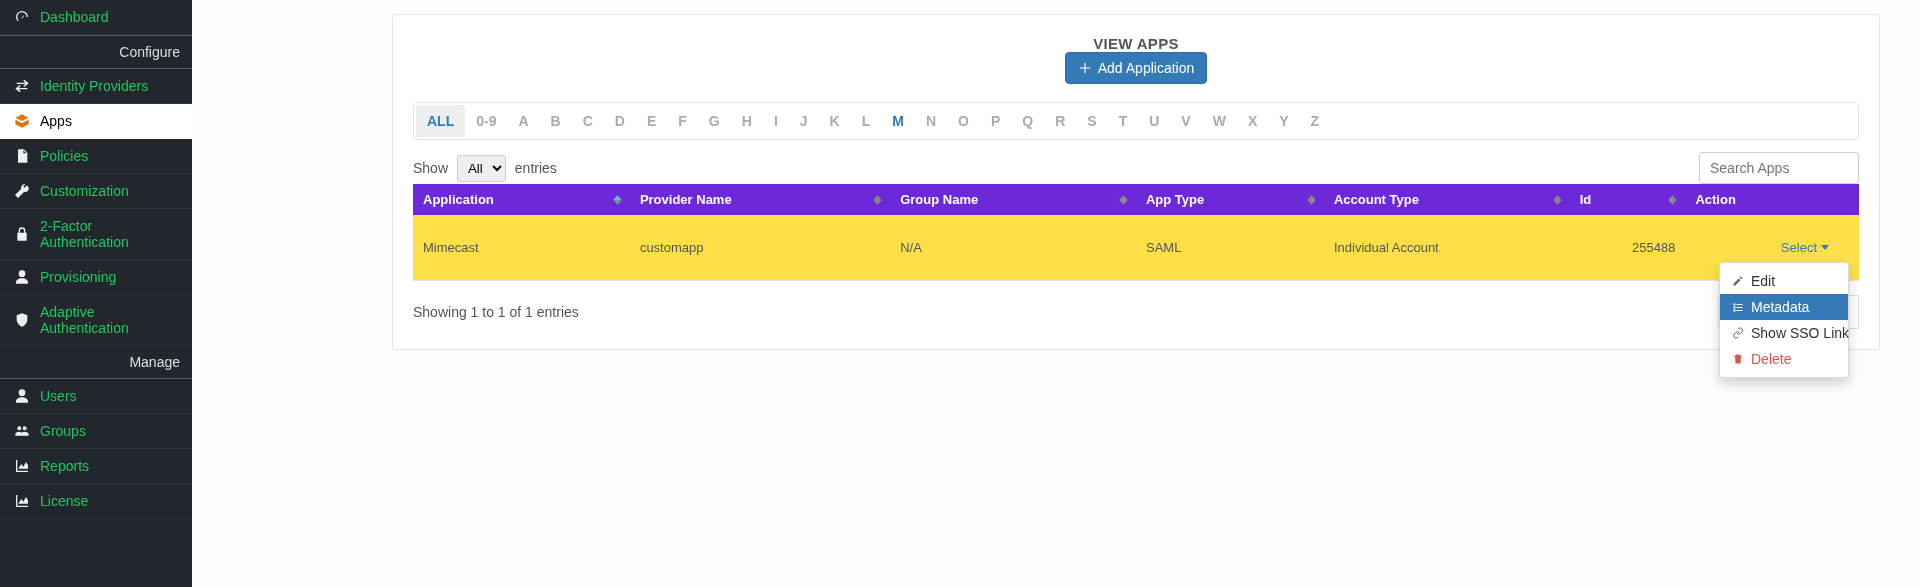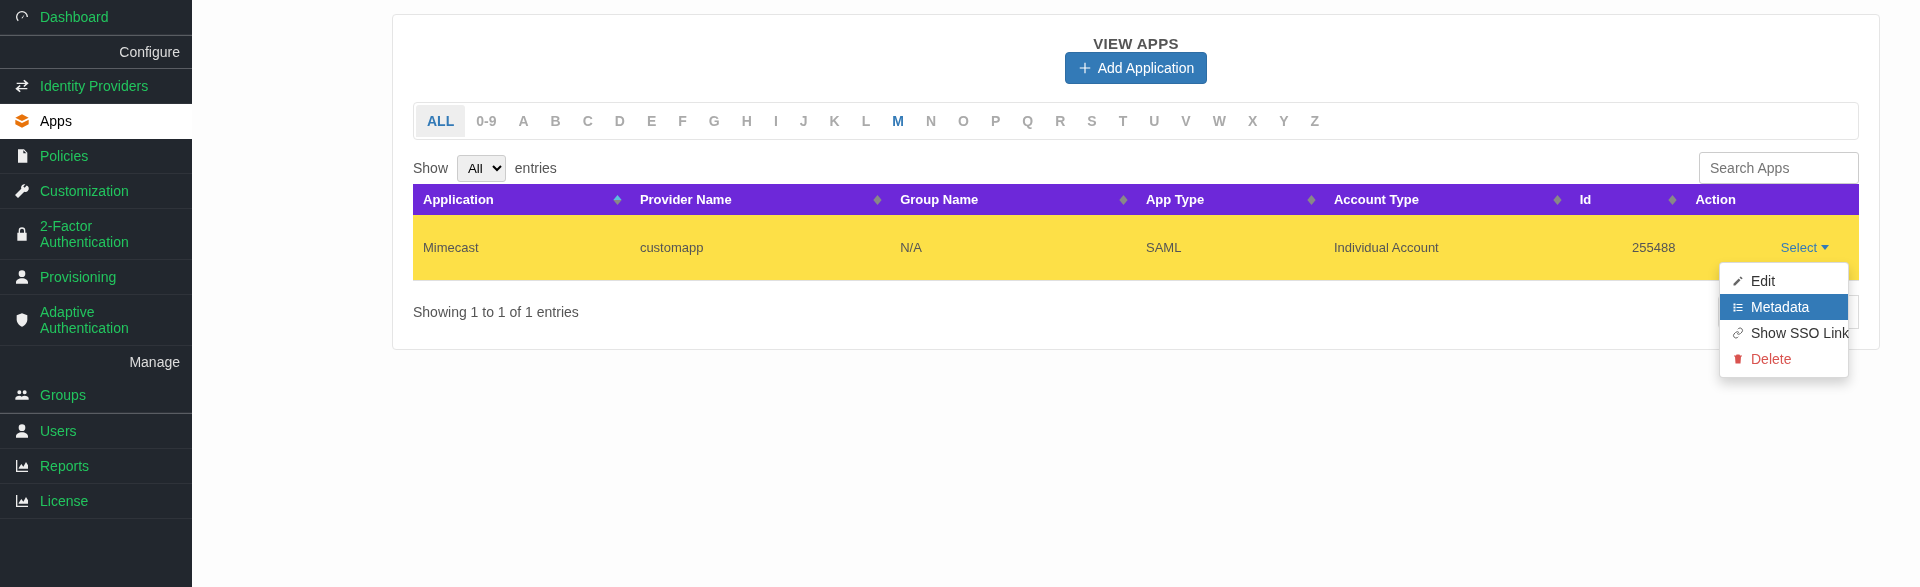--- a/index.html
+++ b/index.html
@@ -127,35 +127,35 @@
       <span class="icon-wrap">
           <svg viewBox="0 0 24 24">
             <path d="M12 2L4 5v6c0 5 3.4 9.8 8 11 4.6-1.2 8-6 8-11V5l-8-3z"></path>
           </svg>
         </span>
       <span class="label-wrap">Adaptive Authentication</span>
     </div>
 
     <div class="sidebar-header">Manage</div>
 
+    <div class="sidebar-item divider-strong">
+      <span class="icon-wrap">
+          <svg viewBox="0 0 24 24">
+            <path d="M12 12a5 5 0 100-10 5 5 0 000 10zm0 2c-5 0-9 2.5-9 6v2h18v-2c0-3.5-4-6-9-6z"></path>
+          </svg>
+        </span>
+      <span class="label-wrap">Users</span>
+    </div>
     <div class="sidebar-item">
       <span class="icon-wrap">
           <svg viewBox="0 0 24 24">
             <path d="M8 11a3 3 0 100-6 3 3 0 000 6zm8 0a3 3 0 100-6 3 3 0 000 6zm-8 2c-3 0-6 1.5-6 4v2h8v-2c0-1 .4-2 1.3-2.8C10.3 13.4 9.1 13 8 13zm8 0c-3 0-6 1.5-6 4v2h12v-2c0-2.5-3-4-6-4z"></path>
           </svg>
         </span>
       <span class="label-wrap">Groups</span>
-    </div>
-    <div class="sidebar-item divider-strong">
-      <span class="icon-wrap">
-          <svg viewBox="0 0 24 24">
-            <path d="M12 12a5 5 0 100-10 5 5 0 000 10zm0 2c-5 0-9 2.5-9 6v2h18v-2c0-3.5-4-6-9-6z"></path>
-          </svg>
-        </span>
-      <span class="label-wrap">Users</span>
     </div>
     <div class="sidebar-item">
       <span class="icon-wrap">
           <svg viewBox="0 0 24 24">
             <path d="M3 3v18h18v-2H5V3H3zm4 12l4-6 3 4 4-7 3 5v5H7v-1z"></path>
           </svg>
         </span>
       <span class="label-wrap">Reports</span>
     </div>
     <div class="sidebar-item">

